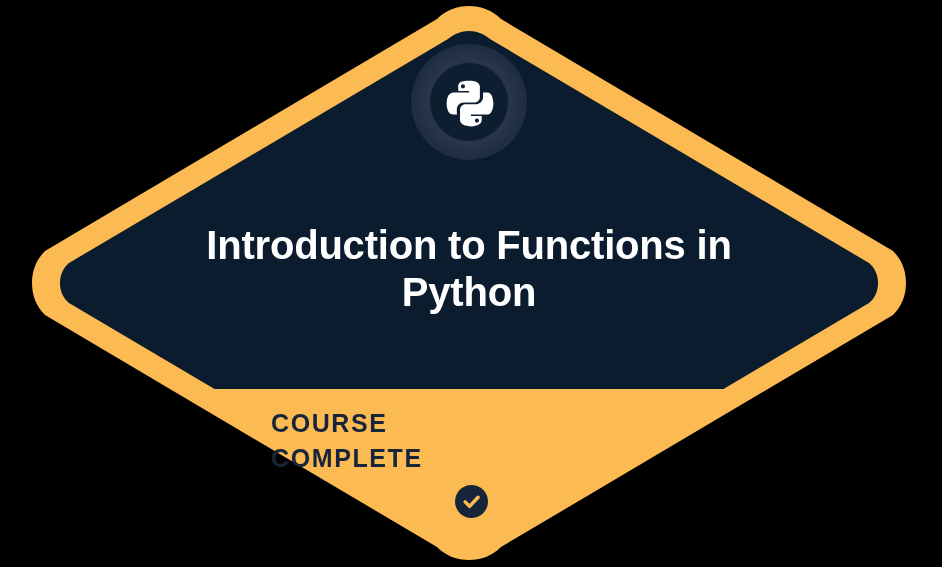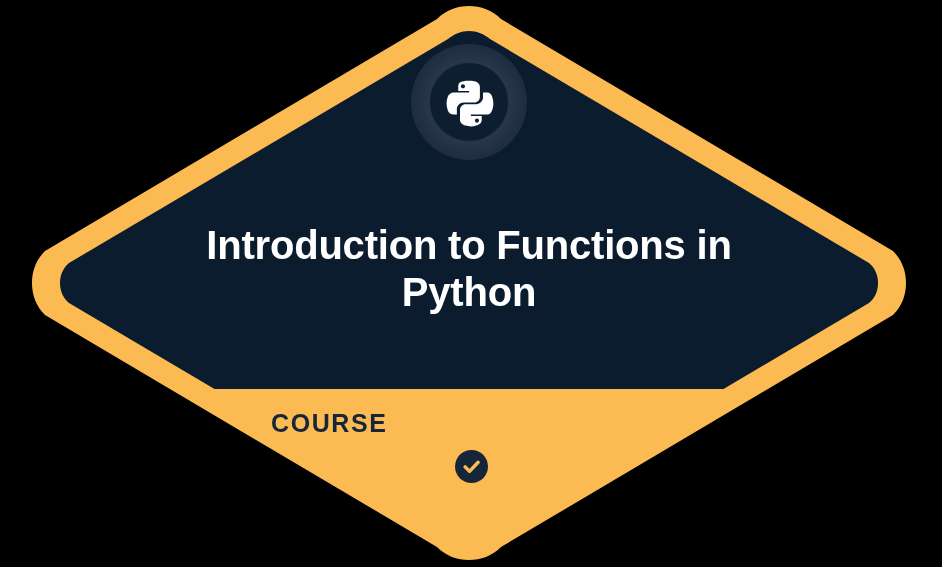--- a/index.html
+++ b/index.html
@@ -194,20 +194,21 @@
         <path fill="#FFFFFF" d="M54.6 8.5c-4.1 0-8 .35-11.4 .96-10.1 1.78-11.9 5.5-11.9 12.4v9.1h23.9v3.03H22.3c-6.95 0-13 4.18-14.9 12.1-2.2 9.1-2.3 14.8 0 24.3 1.7 7.1 5.75 12.1 12.7 12.1h8.2V71.2c0-7.9 6.8-14.9 14.9-14.9h23.8c6.65 0 11.95-5.5 11.95-12.2V21.9c0-6.5-5.5-11.4-11.95-12.4-4.1-.68-8.35-.99-12.4-1zM41.7 15.8c2.47 0 4.5 2.05 4.5 4.58 0 2.52-2.03 4.55-4.5 4.55-2.48 0-4.5-2.03-4.5-4.55 0-2.53 2.02-4.58 4.5-4.58z"></path>
 
         <path fill="#FFFFFF" d="M85.9 33.99v10.6c0 8.24-6.98 15.17-14.9 15.17H47.2c-6.54 0-11.95 5.6-11.95 12.16v22.8c0 6.49 5.64 10.3 11.95 12.16 7.56 2.22 14.8 2.62 23.8 0 6.01-1.74 11.95-5.25 11.95-12.16v-9.12H59.05v-3.04h35.8c6.95 0 9.54-4.85 11.95-12.13 2.5-7.5 2.39-14.7 0-24.3-1.72-6.96-5-12.13-11.95-12.13zM72.5 91.3c2.48 0 4.5 2.03 4.5 4.55 0 2.54-2.02 4.58-4.5 4.58-2.47 0-4.5-2.04-4.5-4.58 0-2.52 2.03-4.55 4.5-4.55z"></path>
       </svg>
     </div>
 
     <h1 class="title">Introduction to Functions in Python</h1>
 
     <div class="footer">
       <span class="footer-line">COURSE</span>
+      <span class="footer-line">COMPLETE</span>
       <div class="check-wrap">
         <svg class="check-badge" viewBox="0 0 34 34" xmlns="http://www.w3.org/2000/svg">
           <circle cx="17" cy="17" r="17" fill="#17253A"></circle>
           <path d="M10.4 17.4 L15.0 22.0 L23.8 12.6" fill="none" stroke="#FBBA52" stroke-width="3.6" stroke-linecap="round" stroke-linejoin="round"></path>
         </svg>
       </div>
     </div>
 
   </div>
 </div>

